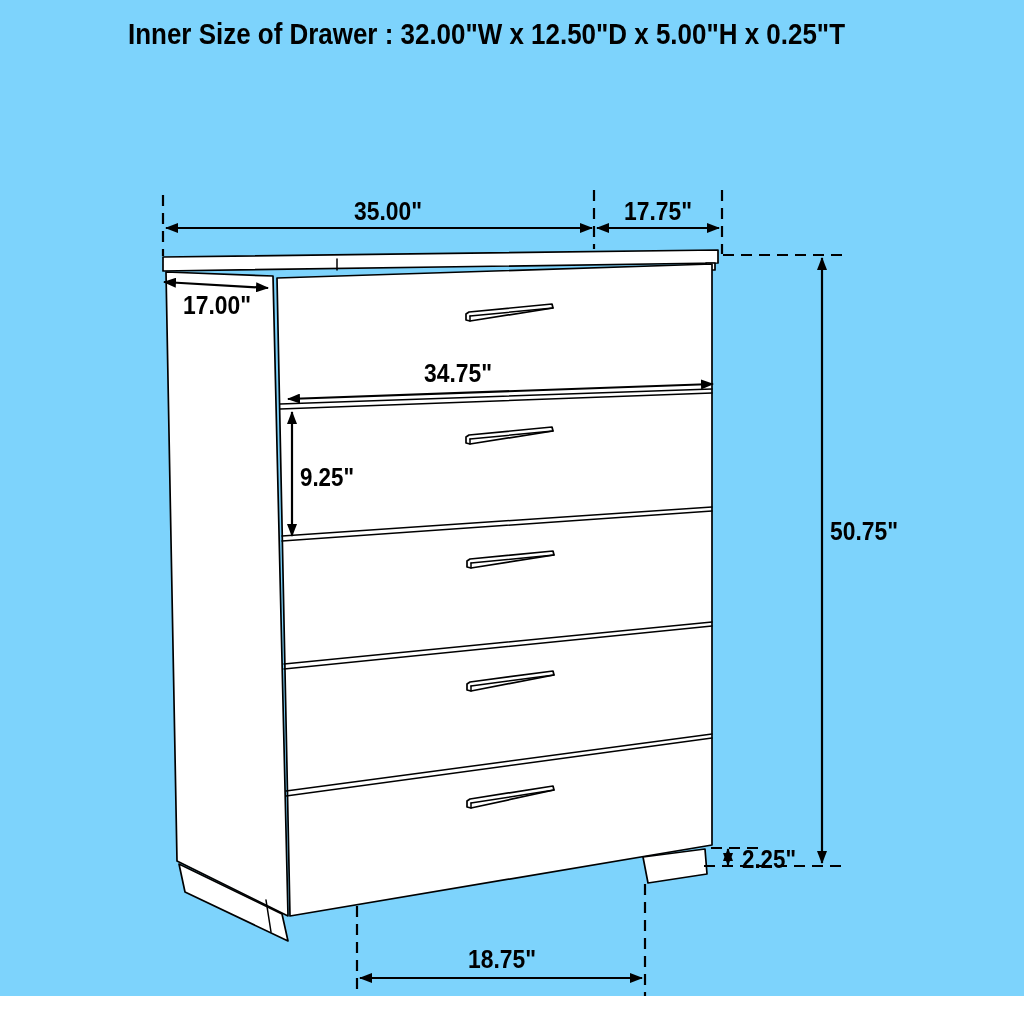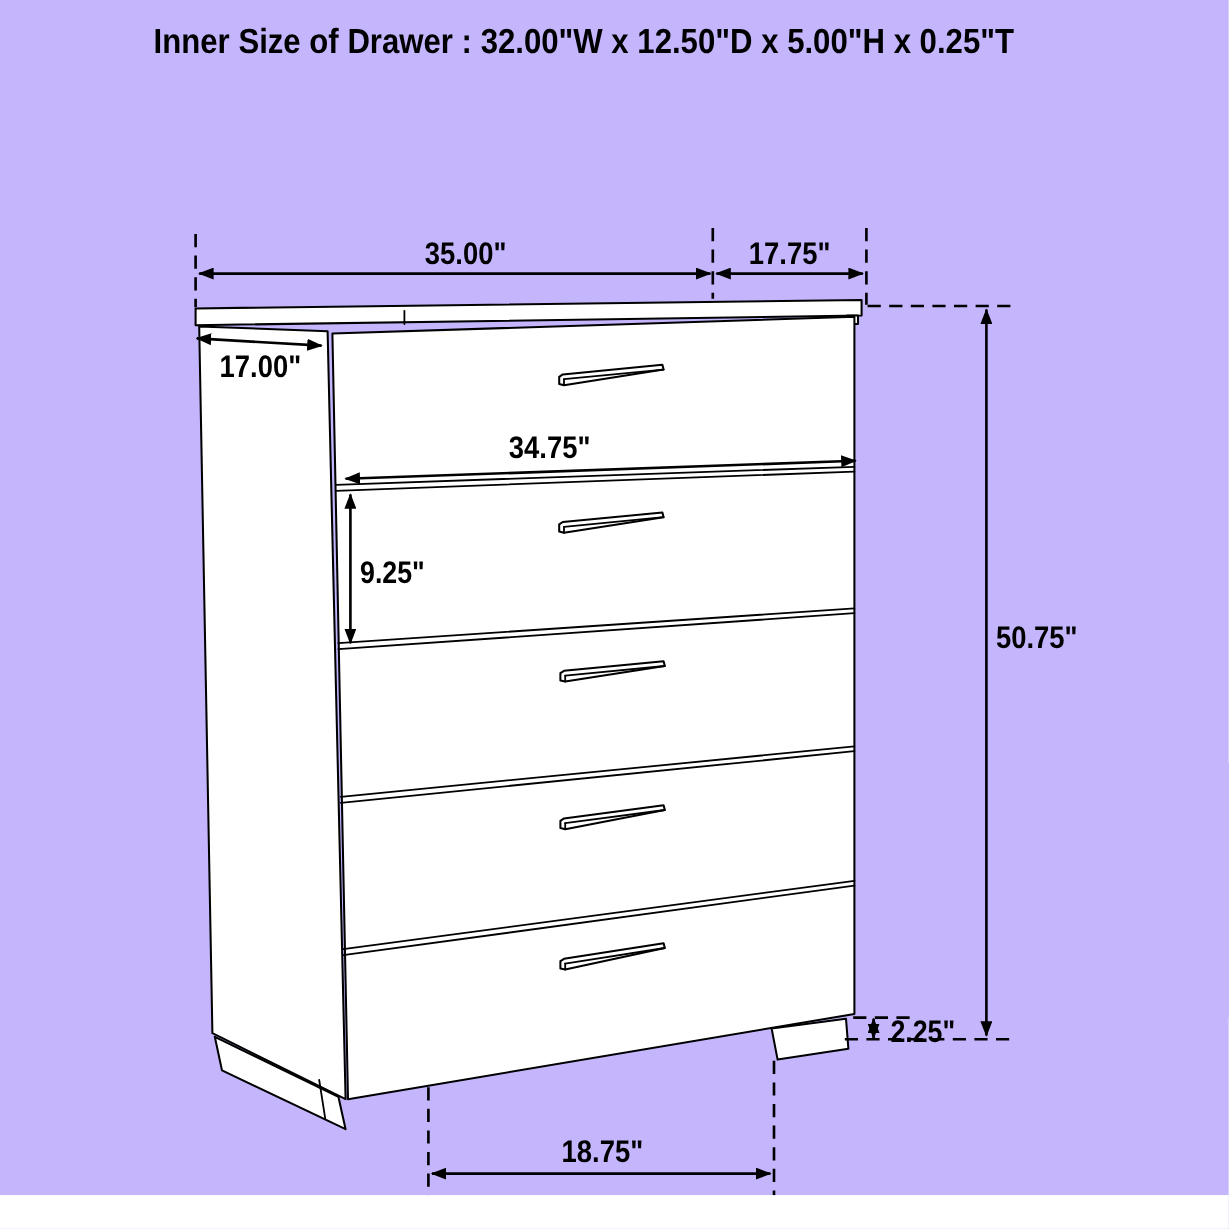--- a/index.html
+++ b/index.html
@@ -1,16 +1,16 @@
 <!DOCTYPE html>
 <html><head>
 <meta charset="utf-8">
 <style>
   html,body{margin:0;padding:0;background:#fff;}
-  .canvas{position:relative;width:1024px;height:996px;background:#c4b5fd;overflow:hidden;
+  .canvas{position:relative;width:1024px;height:996px;background:#7dd3fc;overflow:hidden;
           font-family:"Liberation Sans",sans-serif;}
   svg{display:block;}
   text{font-family:"Liberation Sans",sans-serif;font-weight:bold;fill:#000;}
   .t-title{font-size:29px;}
   .t-dim{font-size:26px;}
   .edge{fill:#ffffff;stroke:#000000;stroke-width:1.7;stroke-linejoin:round;}
   .thin{fill:none;stroke:#000000;stroke-width:1.5;stroke-linecap:round;}
   .dim{fill:none;stroke:#000000;stroke-width:2.2;}
   .dash{fill:none;stroke:#000000;stroke-width:2.2;stroke-dasharray:11 7;}
 </style>

